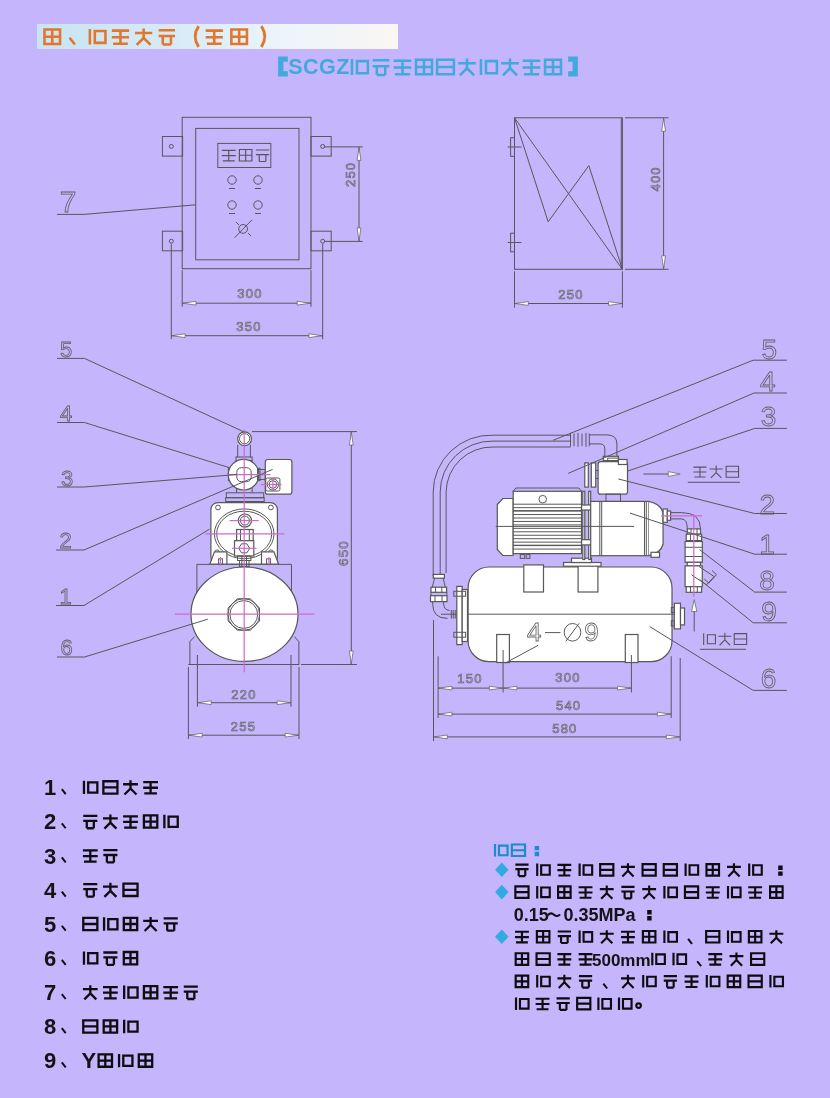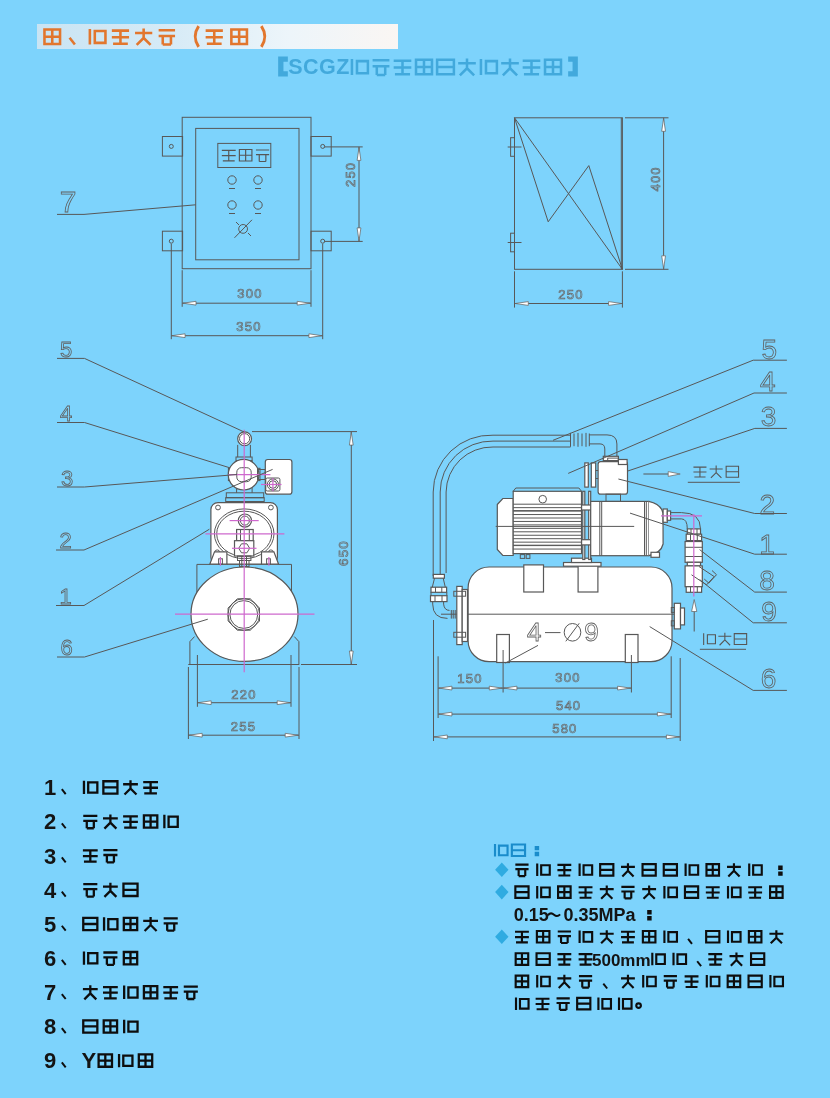--- a/index.html
+++ b/index.html
@@ -1,14 +1,14 @@
 <!DOCTYPE html>
 <html><head><meta charset="utf-8"><style>
 html,body{margin:0;padding:0;background:#fff;}
-#page{position:relative;width:830px;height:1098px;background:#7dd3fc;font-family:"Liberation Sans",sans-serif;overflow:hidden;}
+#page{position:relative;width:830px;height:1098px;background:#c4b5fd;font-family:"Liberation Sans",sans-serif;overflow:hidden;}
 svg text{font-family:"Liberation Sans",sans-serif;}
 .ln{stroke:#585858;stroke-width:1;fill:none;}
 .lnf{stroke:#585858;stroke-width:1.2;fill:#fff;}
 .mg{stroke:#ce68cd;stroke-width:1.2;fill:none;}
 .ah{stroke:#666;stroke-width:0.75;fill:#fff;}
 .dt{fill:none;stroke:#6a6a6a;stroke-width:0.7;letter-spacing:1.2px;}
 .lb{fill:none;stroke:#606060;stroke-width:0.8;}
 .cjt{stroke:#565656;stroke-width:.07;fill:none;}
 .cjb{stroke:#0d0d0d;stroke-width:.13;fill:none;}
 .cjo{stroke:#e2762d;stroke-width:.125;fill:none;}

